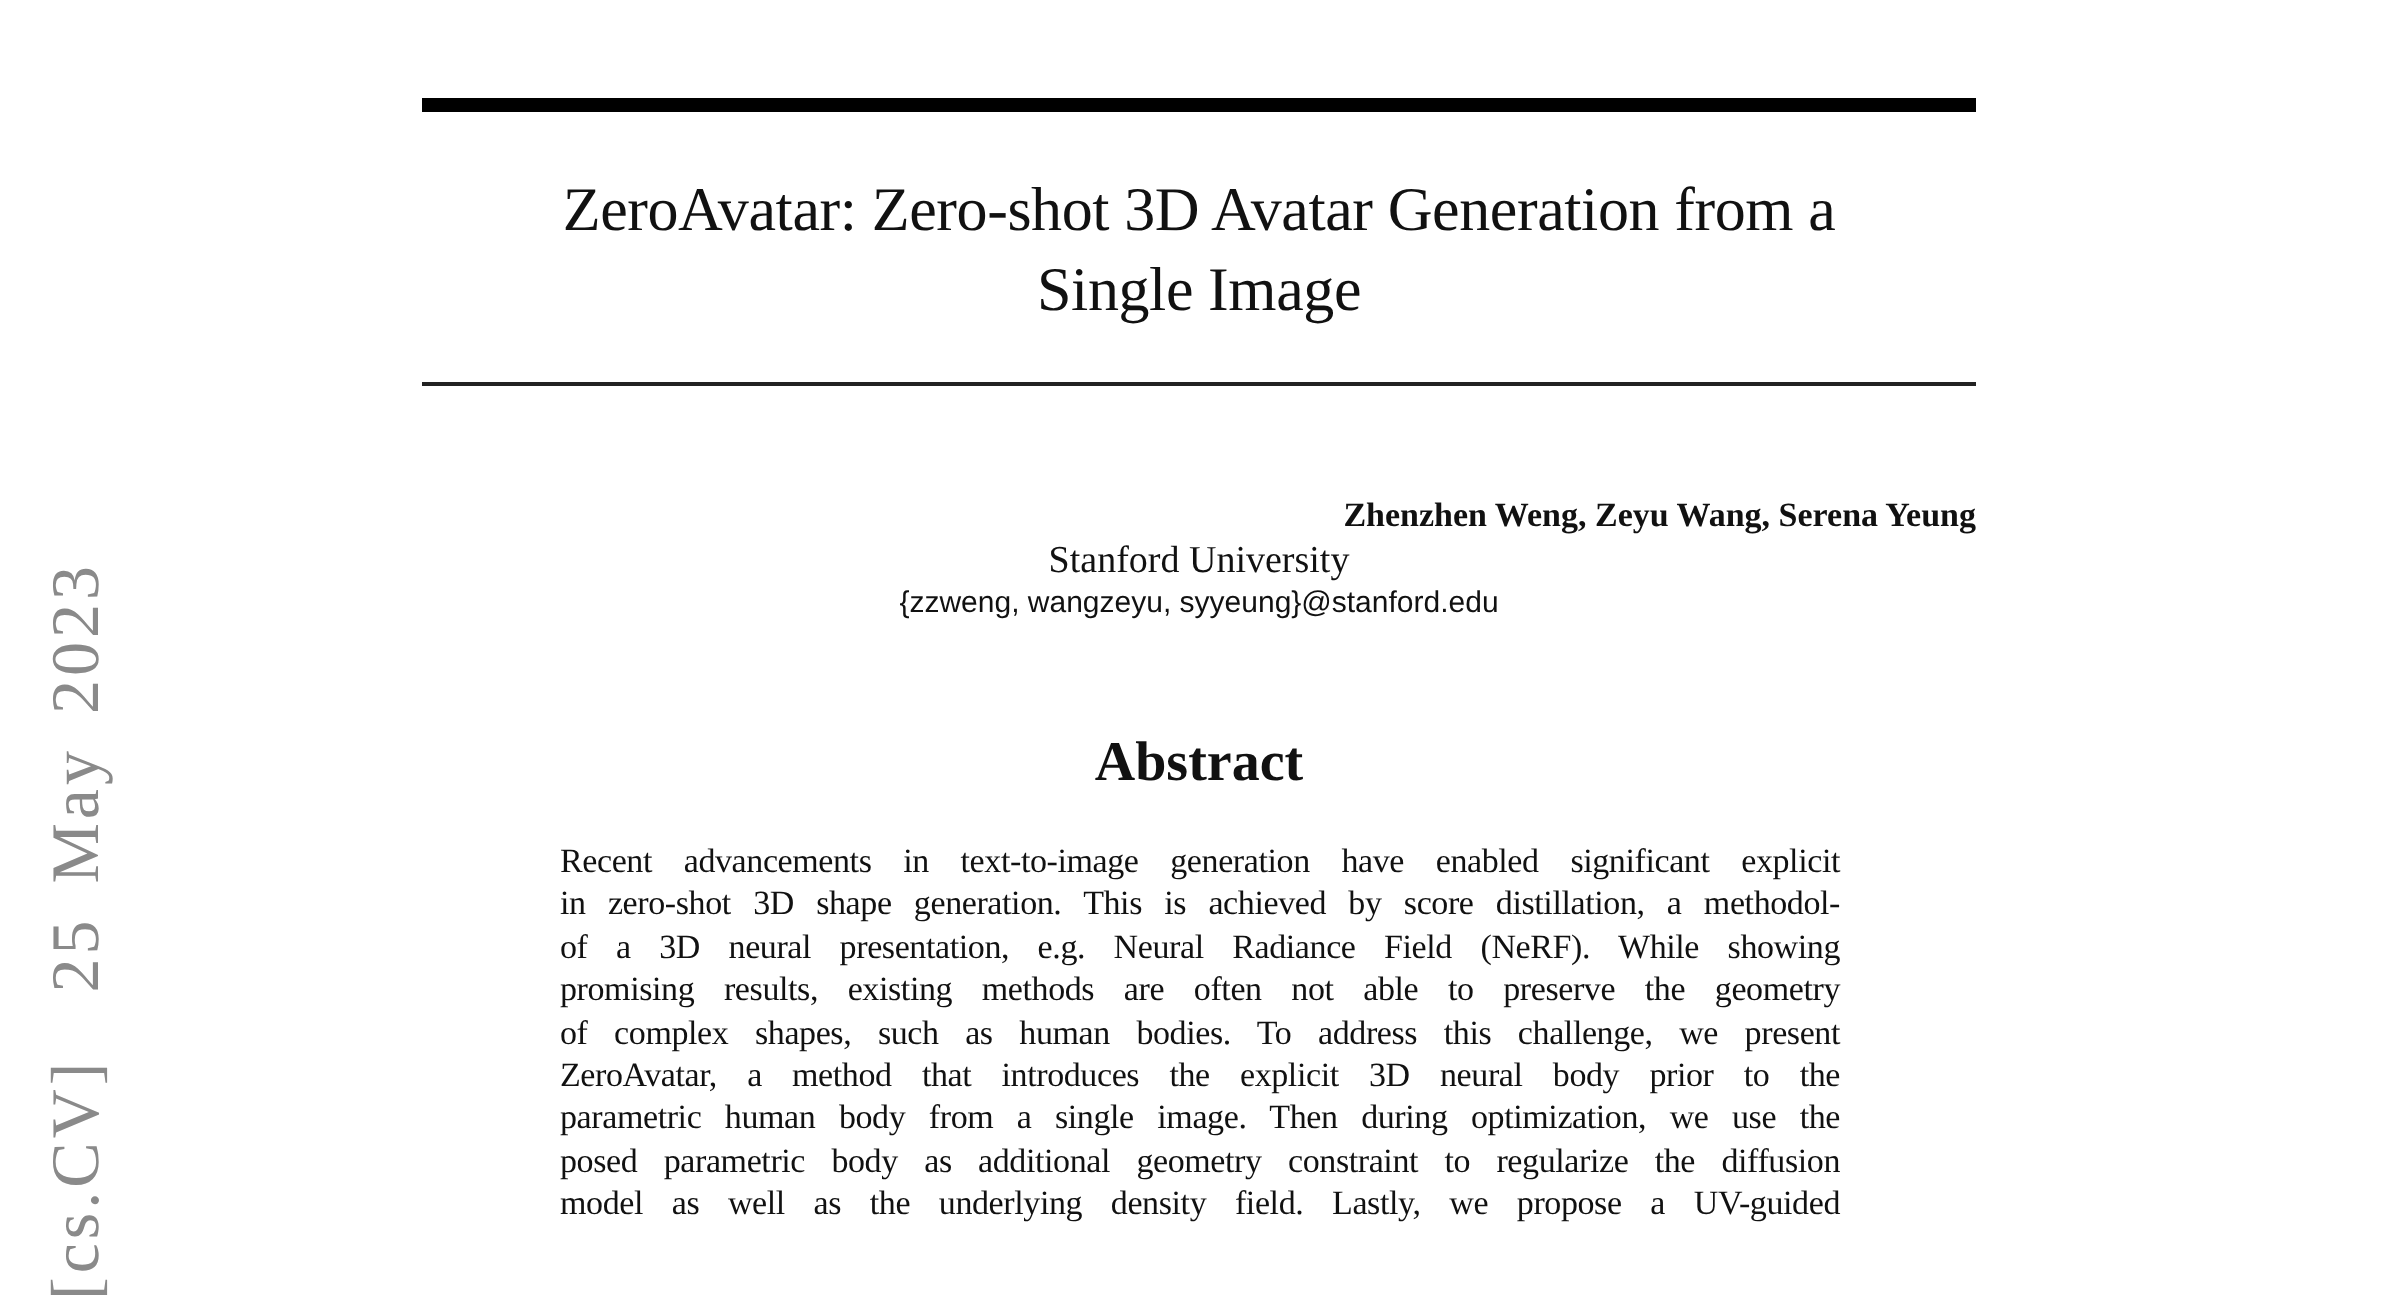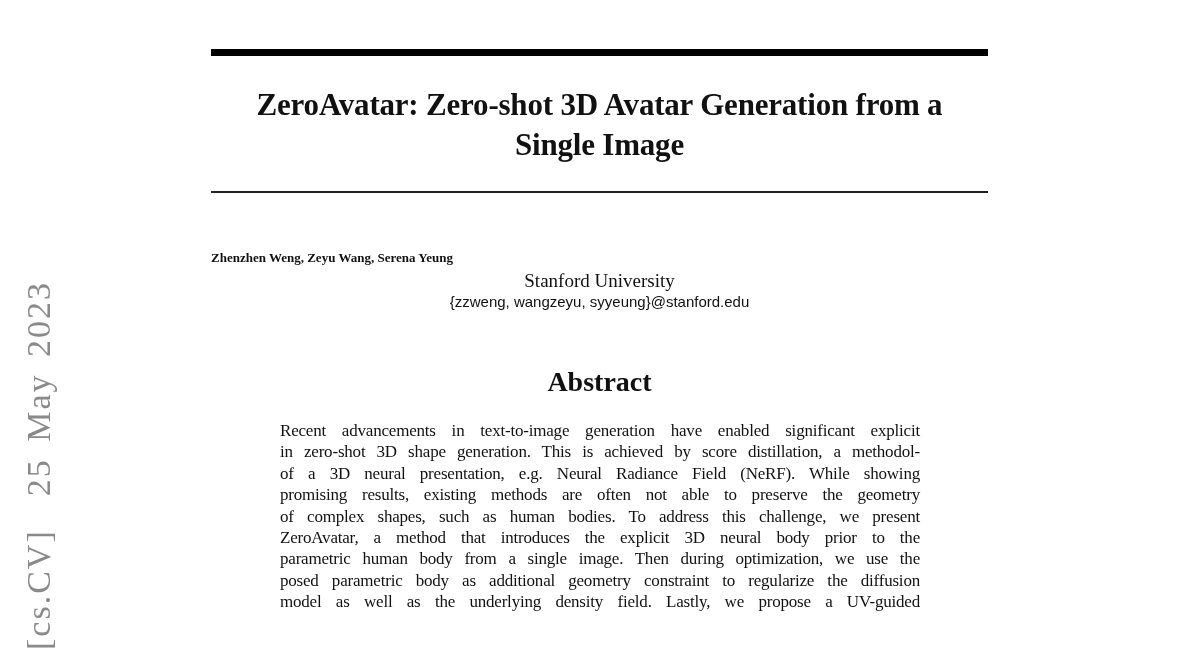--- a/index.html
+++ b/index.html
@@ -34,33 +34,33 @@
     width: 777px;
     height: 2px;
     background: #222222;
   }
   .title {
     position: absolute;
     left: 0;
     top: 85px;
     width: 777px;
     text-align: center;
-    font-weight: bold;
+    font-weight: normal;
     font-size: 31px;
     line-height: 40px;
     letter-spacing: -0.2px;
   }
   .authors {
     position: absolute;
     left: 0;
     top: 246px;
     width: 777px;
-    text-align: left;
+    text-align: right;
     font-weight: bold;
-    font-size: 13px;
+    font-size: 17px;
     line-height: 23px;
   }
   .affiliation {
     position: absolute;
     left: 0;
     top: 269px;
     width: 777px;
     text-align: center;
     font-size: 19px;
     line-height: 23px;

